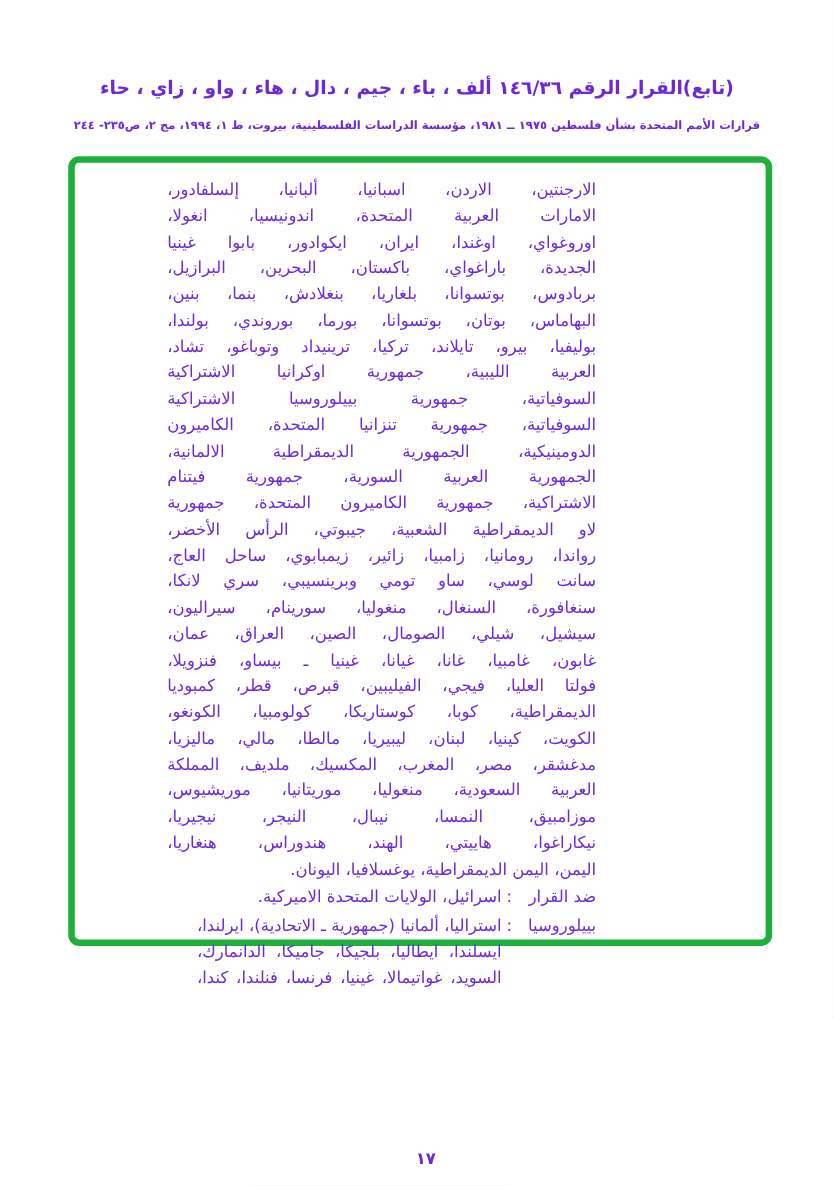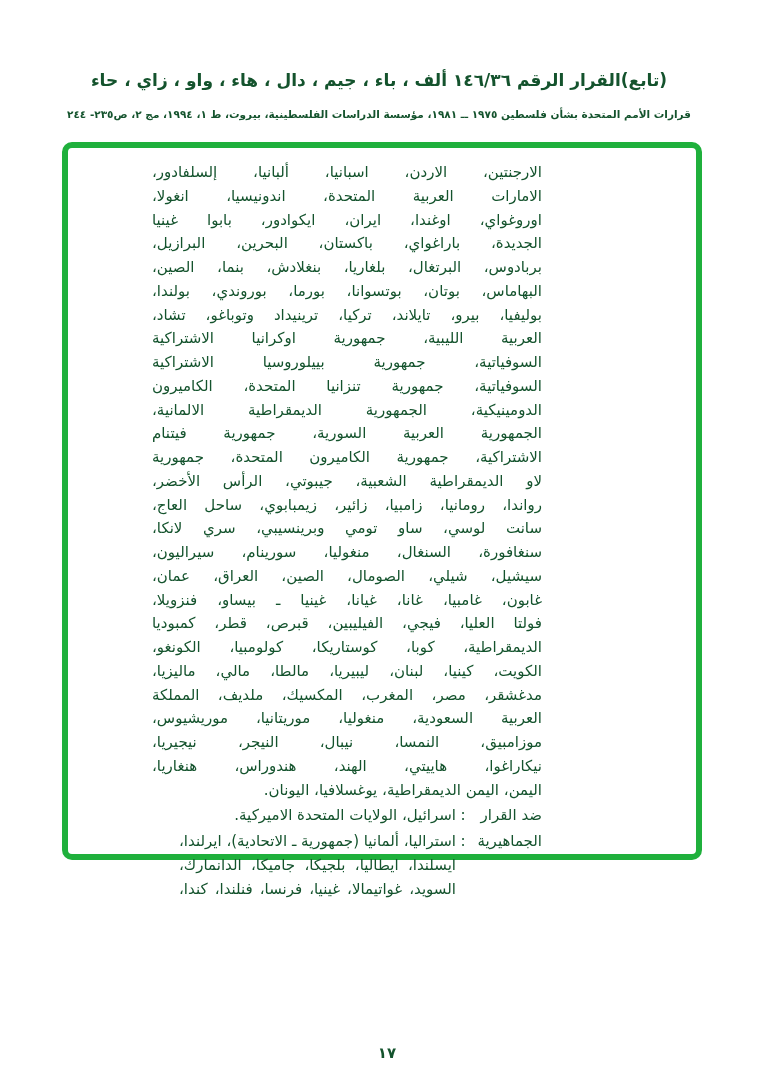--- a/index.html
+++ b/index.html
@@ -2,21 +2,21 @@
 <html lang="ar"><head>
 <meta charset="utf-8">
 <style>
   html,body{margin:0;padding:0;background:#e9e9e9;}
   .page{
     position:relative;
     width:758px;height:1078px;
     margin:0 auto;
     background:#ffffff;
     font-family:"DejaVu Sans",sans-serif;
-    color:#14532d;
+    color:#6d28d9;
     overflow:hidden;
   }
   .header{
     position:absolute;top:70px;left:0;right:0;
     text-align:center;direction:rtl;
   }
   .header-title{
     font-size:17px;font-weight:bold;letter-spacing:0.5px;
   }
   .header-source{
@@ -73,21 +73,21 @@
   </div>
 
   <div class="frame">
     <div class="frame-inner">
 
       <div class="countries">
           <div class="t-line">الارجنتين، الاردن، اسبانيا، ألبانيا، إلسلفادور،</div>
           <div class="t-line">الامارات العربية المتحدة، اندونيسيا، انغولا،</div>
           <div class="t-line">اوروغواي، اوغندا، ايران، ايكوادور، بابوا غينيا</div>
           <div class="t-line">الجديدة، باراغواي، باكستان، البحرين، البرازيل،</div>
-          <div class="t-line">بربادوس، البرتغال، بلغاريا، بنغلادش، بنما، الصين،</div>
+          <div class="t-line">بربادوس، بوتسوانا، بلغاريا، بنغلادش، بنما، بنين،</div>
           <div class="t-line">البهاماس، بوتان، بوتسوانا، بورما، بوروندي، بولندا،</div>
           <div class="t-line">بوليفيا، بيرو، تايلاند، تركيا، ترينيداد وتوباغو، تشاد،</div>
           <div class="t-line">العربية الليبية، جمهورية اوكرانيا الاشتراكية</div>
           <div class="t-line">السوفياتية، جمهورية بييلوروسيا الاشتراكية</div>
           <div class="t-line">السوفياتية، جمهورية تنزانيا المتحدة، الكاميرون</div>
           <div class="t-line">الدومينيكية، الجمهورية الديمقراطية الالمانية،</div>
           <div class="t-line">الجمهورية العربية السورية، جمهورية فيتنام</div>
           <div class="t-line">الاشتراكية، جمهورية الكاميرون المتحدة، جمهورية</div>
           <div class="t-line">لاو الديمقراطية الشعبية، جيبوتي، الرأس الأخضر،</div>
           <div class="t-line">رواندا، رومانيا، زامبيا، زائير، زيمبابوي، ساحل العاج،</div>
@@ -105,21 +105,21 @@
           <div class="t-line">اليمن، اليمن الديمقراطية، يوغسلافيا، اليونان.</div>
         </div>
 
       <div class="vote-row">
         <span class="vote-label">ضد القرار</span>
         <span class="vote-colon">:</span>
         <span class="vote-content single-line">اسرائيل، الولايات المتحدة الاميركية.</span>
       </div>
 
       <div class="vote-row">
-        <span class="vote-label">الجماهيرية</span>
+        <span class="vote-label">بييلوروسيا</span>
         <span class="vote-colon">:</span>
         <span class="vote-content">
             <div class="t-line">استراليا، ألمانيا (جمهورية ـ الاتحادية)، ايرلندا،</div>
             <div class="t-line">ايسلندا، ايطاليا، بلجيكا، جاميكا، الدانمارك،</div>
             <div class="t-line">السويد، غواتيمالا، غينيا، فرنسا، فنلندا، كندا،</div>
           </span>
       </div>
 
     </div>
   </div>

